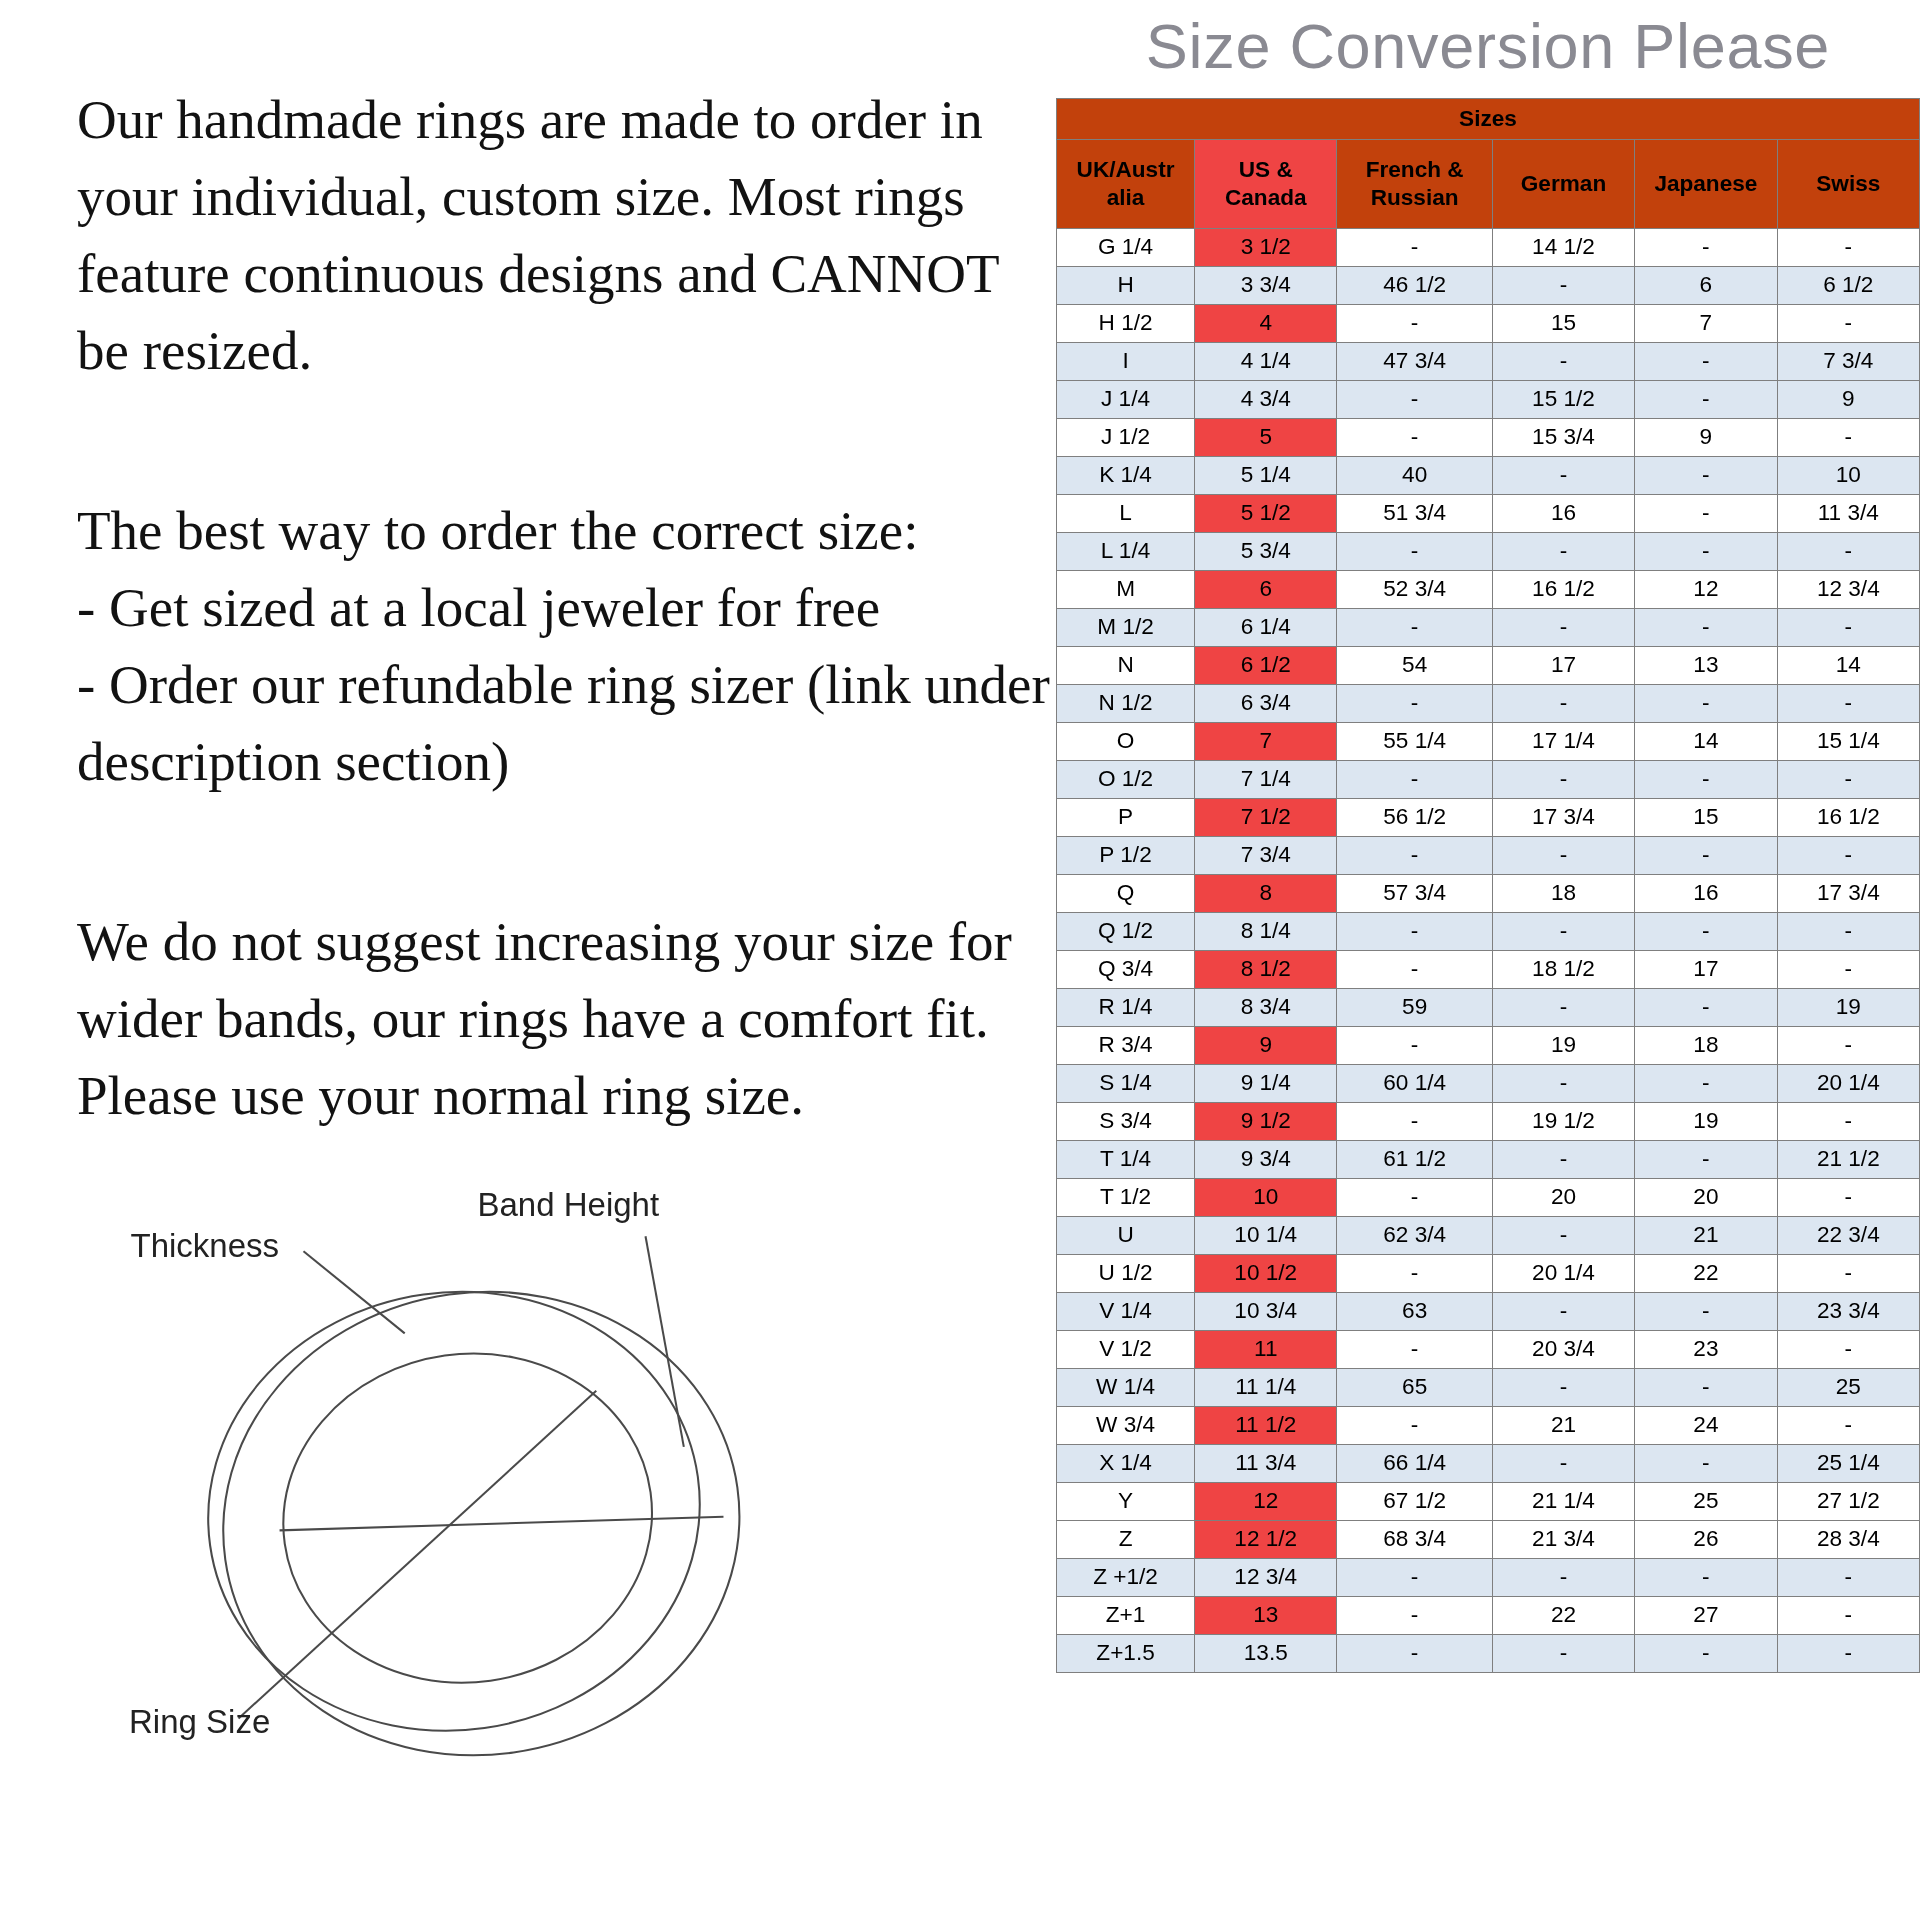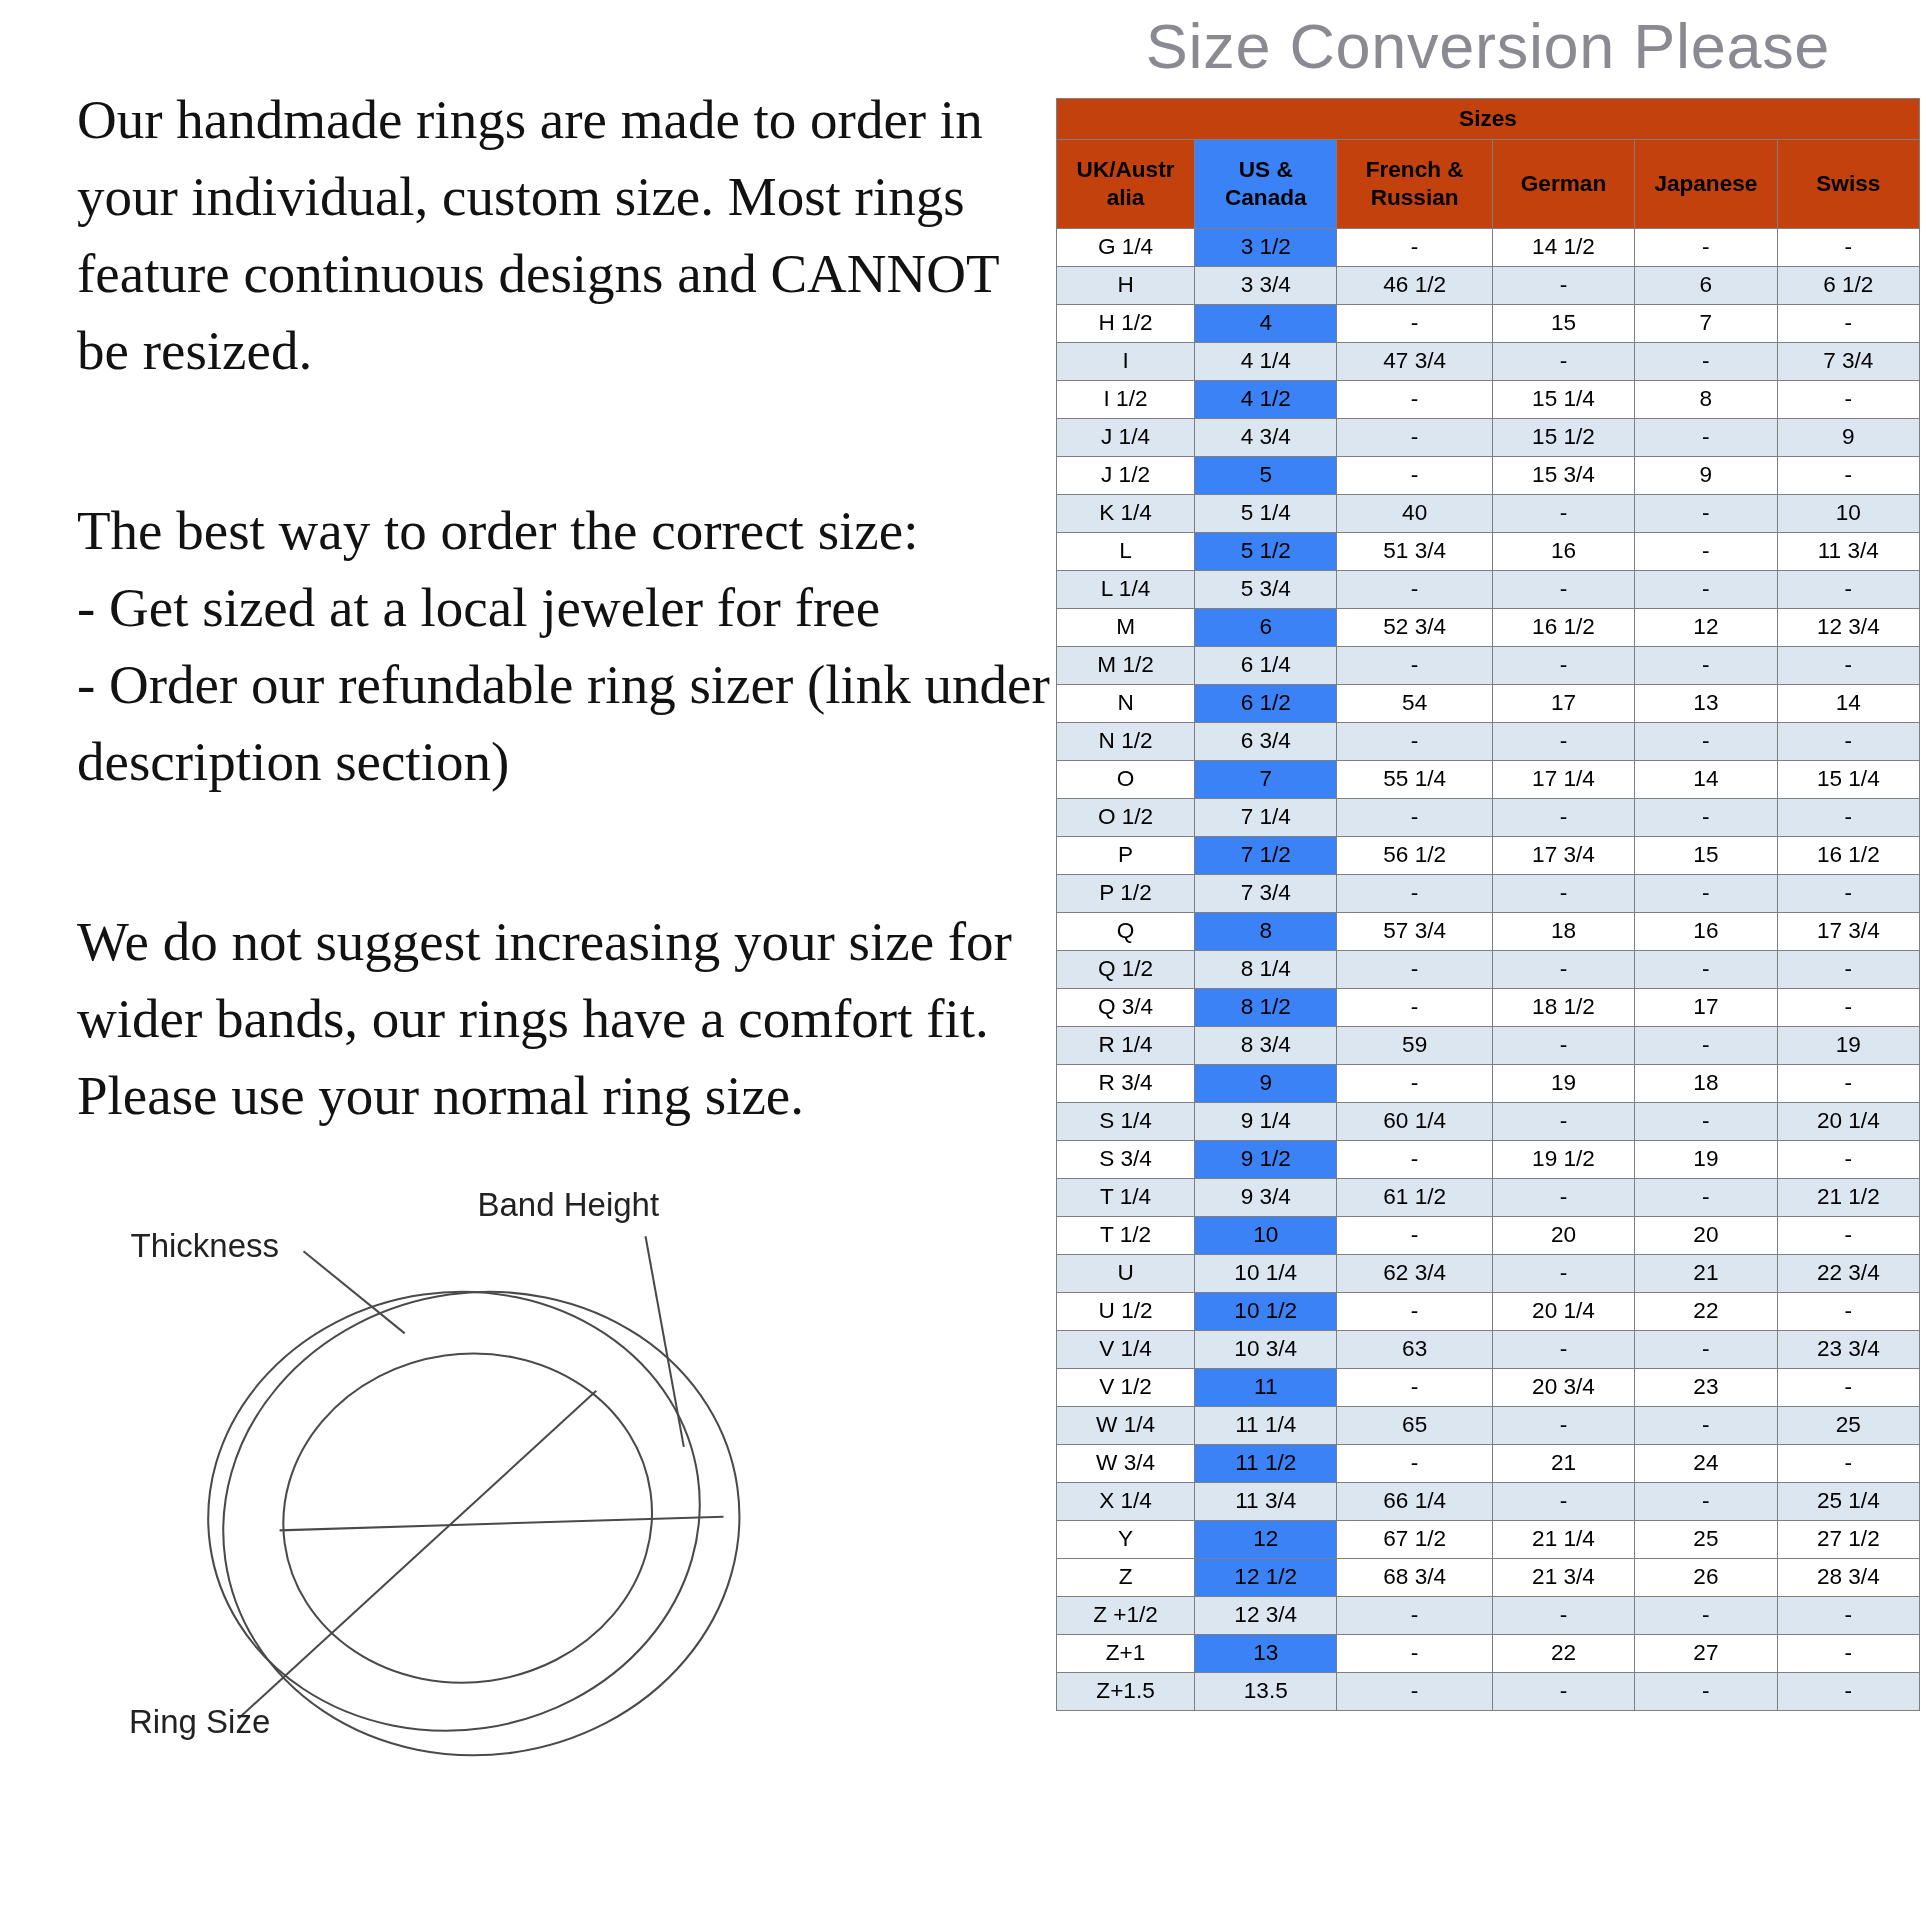--- a/index.html
+++ b/index.html
@@ -84,21 +84,21 @@
     height: 89px;
     white-space: pre-line;
     line-height: 1.25;
   }
   .size-table tbody td {
     height: 38px;
     background: #ffffff;
     font-weight: normal;
   }
   .size-table tbody tr.alt td { background: #dce6f1; }
-  .size-table td.green, .size-table th.green { background: #3b82f6; color: #000; }
+  .size-table td.green, .size-table th.green { background: #ef4444; color: #000; }
 </style>
 </head>
 <body>
 
 <div class="info-panel">
   <p>Our handmade rings are made to order in your individual, custom size. Most rings feature continuous designs and CANNOT be resized.</p>
   <p class="preline">The best way to order the correct size:
 - Get sized at a local jeweler for free
 - Order our refundable ring sizer (link under description section)</p>
   <p class="last">We do not suggest increasing your size for wider bands, our rings have a comfort fit. Please use your normal ring size.</p>
@@ -175,28 +175,20 @@
           <td>-</td>
         </tr>
         <tr class="alt">
           <td>I</td>
           <td class="green">4 1/4</td>
           <td>47 3/4</td>
           <td>-</td>
           <td>-</td>
           <td>7 3/4</td>
         </tr>
-        <tr>
-          <td>I 1/2</td>
-          <td class="green">4 1/2</td>
-          <td>-</td>
-          <td>15 1/4</td>
-          <td>8</td>
-          <td>-</td>
-        </tr>
         <tr class="alt">
           <td>J 1/4</td>
           <td class="green">4 3/4</td>
           <td>-</td>
           <td>15 1/2</td>
           <td>-</td>
           <td>9</td>
         </tr>
         <tr>
           <td>J 1/2</td>

